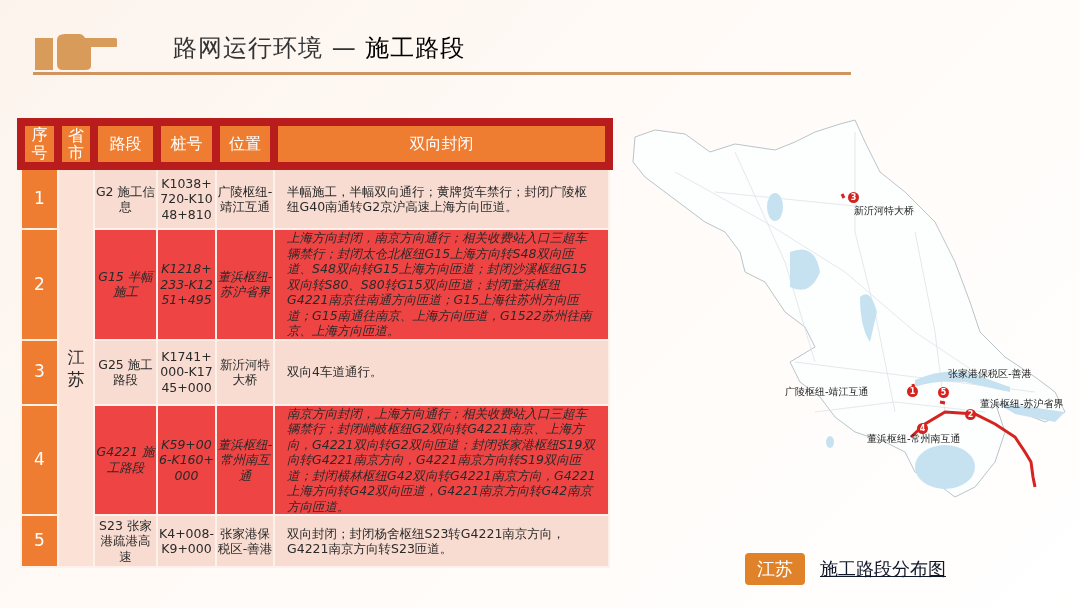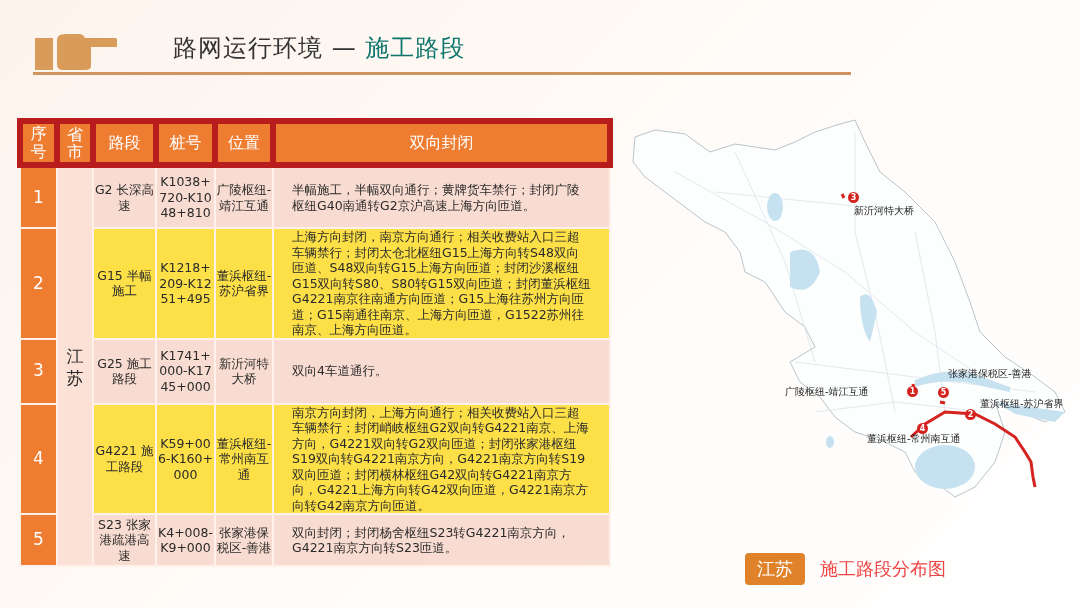--- a/index.html
+++ b/index.html
@@ -16,53 +16,53 @@
     transform: rotate(0deg);
   }
   .deco-arc-bl {
     position: absolute; left: -160px; top: 440px; width: 420px; height: 420px;
     border-radius: 50%; border: 6px solid #e39638; border-right-color: transparent; border-top-color: transparent;
     transform: rotate(10deg);
   }
   .header { position: absolute; left: 35px; top: 28px; height: 44px; }
   .hand-icon { position: absolute; left: 0; top: 4px; width: 82px; height: 38px; }
   .title { position: absolute; left: 138px; top: 4px; font-size: 24px; white-space: nowrap; color: #333; letter-spacing: 1px; }
-  .title .accent { color: #0f766e; margin-top: 16px; }
+  .title .accent { color: #000000; margin-top: 16px; }
   .header-rule { position: absolute; left: 33px; top: 72px; width: 818px; height: 3px; background: #cf9460; }
 
   table.grid {
     position: absolute; left: 17px; top: 118px; width: 596px;
     border-collapse: collapse; table-layout: fixed; font-size: 12.5px;
   }
   table.grid th {
     background: #ee7d31; color: #fff; font-weight: normal; font-size: 16px;
-    height: 44px; border: 6px solid #b91c1c; line-height: 18px; text-align: center;
+    height: 44px; border: 8px solid #b91c1c; line-height: 18px; text-align: center;
   }
   table.grid td {
     border: 2px solid #fdf1ea; text-align: center; vertical-align: middle; line-height: 15.5px; color: #2a2a2a;
   }
   table.grid td.idx { background: #ee7d31; color: #fff; font-size: 17px; }
   table.grid td.prov { background: #fbe1d6; font-size: 17px; line-height: 22px; }
   tr.odd td.cell { background: #f9dcd1; }
-  tr.even td.cell { background: #fde047; }
-  table.grid td.info { text-align: left; padding: 0 18px; }
+  tr.even td.cell { background: #ef4444; font-style: italic; }
+  table.grid td.info { text-align: left; padding: 0 12px; }
 
   .map { position: absolute; left: 615px; top: 112px; width: 465px; height: 400px; }
   .map-label { position: absolute; font-size: 10px; color: #222; white-space: nowrap; }
   .pin {
     position: absolute; width: 11px; height: 11px; border-radius: 50%;
     background: #d5231f; color: #fff; font-size: 8px; line-height: 11px; text-align: center; font-weight: bold;
   }
 
   .legend { position: absolute; left: 745px; top: 553px; height: 32px; }
   .legend-badge {
     position: absolute; left: 0; top: 0; width: 60px; height: 32px; border-radius: 4px;
     background: #e0822a; color: #fff; font-size: 18px; line-height: 32px; text-align: center;
   }
-  .legend-text { position: absolute; left: 75px; top: 4px; font-size: 18px; white-space: nowrap; color: #ef4444; }
+  .legend-text { position: absolute; left: 75px; top: 4px; font-size: 18px; white-space: nowrap; color: #0f172a; text-decoration: underline; }
 </style>
 </head>
 <body>
 
 <div class="deco-arc-tr"></div>
 <div class="deco-arc-bl"></div>
 
 <div class="header">
   <svg class="hand-icon" viewBox="0 0 82 38">
     <rect x="0" y="6" width="18" height="32" fill="#d99b5a"></rect>
@@ -90,29 +90,29 @@
       <th>路段</th>
       <th>桩号</th>
       <th>位置</th>
       <th>双向封闭</th>
     </tr>
   </thead>
   <tbody>
     <tr class="odd" style="height:63px">
       <td class="idx">1</td>
       <td class="prov" rowspan="5"><span style="display:inline-block;width:1em">江苏</span></td>
-      <td class="cell">G2 长深高速</td>
+      <td class="cell">G2 施工信息</td>
       <td class="cell" style="word-break:break-all">K1038+720-K1048+810</td>
       <td class="cell">广陵枢纽-靖江互通</td>
       <td class="cell info">半幅施工，半幅双向通行；黄牌货车禁行；封闭广陵枢纽G40南通转G2京沪高速上海方向匝道。</td>
     </tr>
     <tr class="even" style="height:98px">
       <td class="idx">2</td>
       <td class="cell">G15 半幅施工</td>
-      <td class="cell" style="word-break:break-all">K1218+209-K1251+495</td>
+      <td class="cell" style="word-break:break-all">K1218+233-K1251+495</td>
       <td class="cell">董浜枢纽-苏沪省界</td>
       <td class="cell info">上海方向封闭，南京方向通行；相关收费站入口三超车辆禁行；封闭太仓北枢纽G15上海方向转S48双向匝道、S48双向转G15上海方向匝道；封闭沙溪枢纽G15双向转S80、S80转G15双向匝道；封闭董浜枢纽G4221南京往南通方向匝道；G15上海往苏州方向匝道；G15南通往南京、上海方向匝道，G1522苏州往南京、上海方向匝道。</td>
     </tr>
     <tr class="odd" style="height:65px">
       <td class="idx">3</td>
       <td class="cell">G25 施工路段</td>
       <td class="cell" style="word-break:break-all">K1741+000-K1745+000</td>
       <td class="cell">新沂河特大桥</td>
       <td class="cell info">双向4车道通行。</td>
     </tr>

